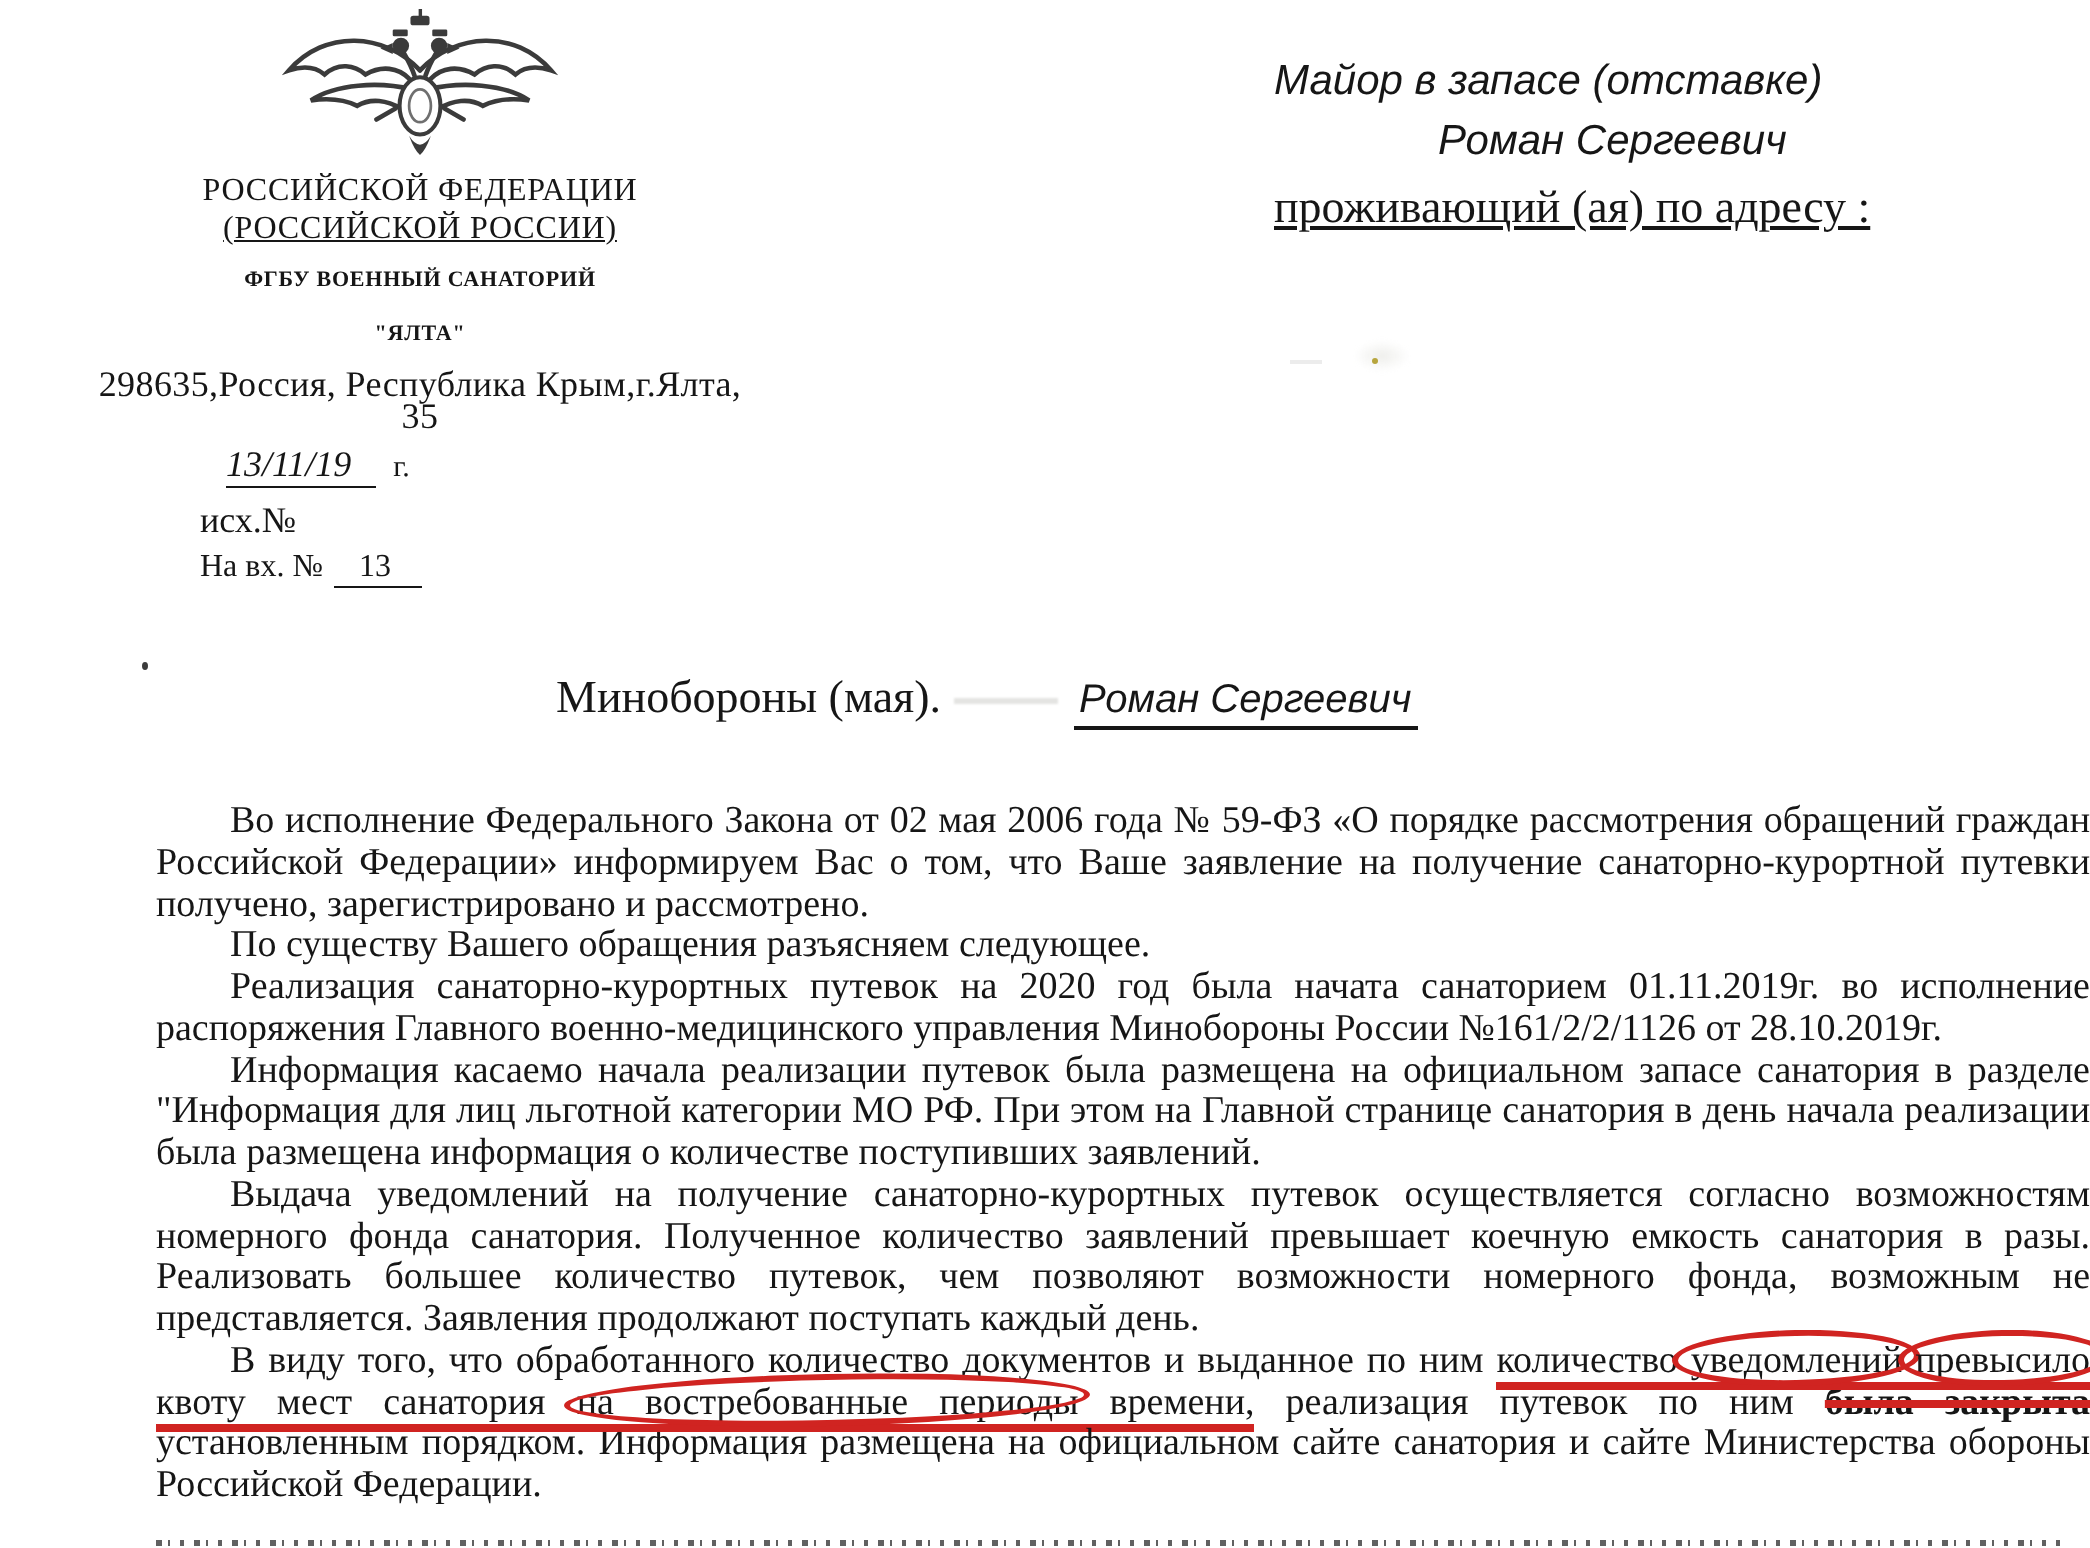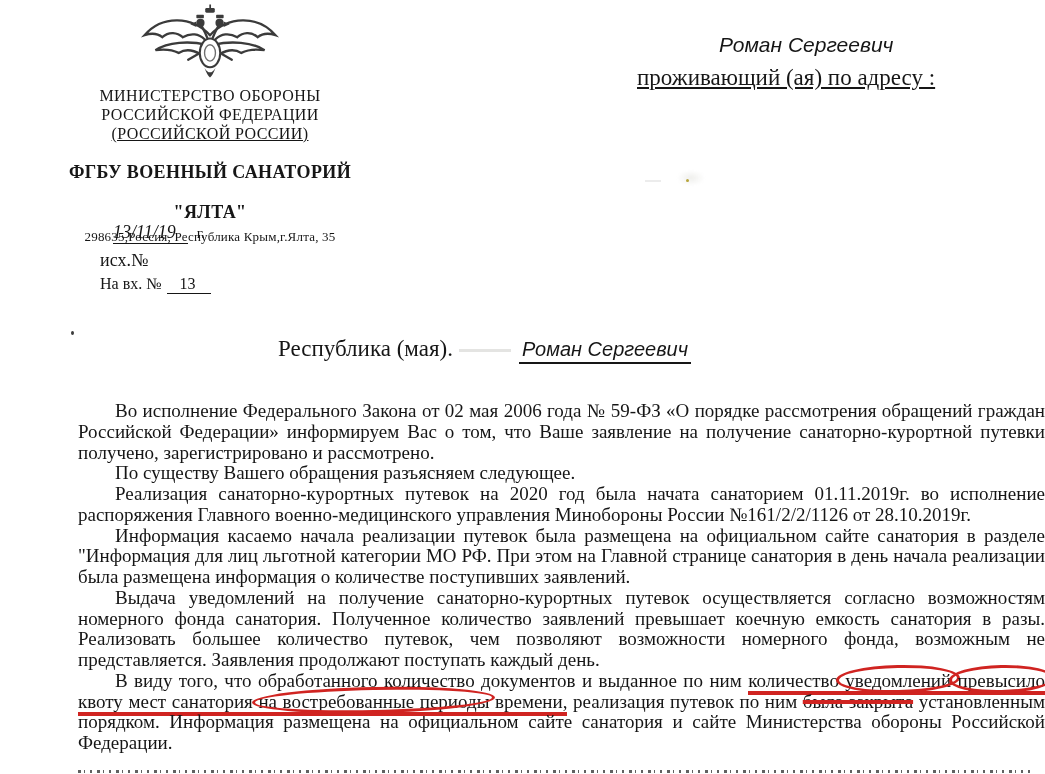--- a/index.html
+++ b/index.html
@@ -3,22 +3,22 @@
 <meta charset="utf-8">
 <style>
   html,body{margin:0;padding:0;background:#fff;}
   .page{position:relative;width:1045px;height:774px;background:#fff;overflow:hidden;
         color:#161616;font-family:"Liberation Serif","DejaVu Serif",serif;}
   
   .lh{position:absolute;left:45px;top:2px;width:330px;text-align:center;}
   .lh .emblem{display:block;margin:0 auto 4px auto;}
   .lh-l1{font-size:16px;line-height:19px;letter-spacing:.4px;}
   .lh-l3{font-size:16px;line-height:19px;letter-spacing:.4px;text-decoration:underline;}
-  .lh-org{font-size:18px;line-height:21px;font-weight:700;letter-spacing:.4px;margin-top:19px;}
-  .lh-addr{font-size:13px;line-height:16px;margin-top:6px;letter-spacing:.2px;}
+  .lh-org{font-size:11px;line-height:21px;font-weight:700;letter-spacing:.4px;margin-top:6px;}
+  .lh-addr{font-size:18px;line-height:16px;margin-top:6px;letter-spacing:.2px;}
   
   .ref{position:absolute;left:100px;top:222px;font-size:16px;}
   .ref-date{height:28px;}
   .ref-date .dt{font-style:italic;border-bottom:1.6px solid #161616;padding:0 12px 1px 0;font-size:18px;margin-left:13px;}
   .ref-date .suf{margin-left:9px;font-size:15px;}
   .ref-out{height:25px;font-size:18px;}
   .ref-in{font-size:16px;}
   .ref-in .num{border-bottom:1.6px solid #161616;padding:0 16px 1px 12px;margin-left:6px;text-align:right;}
   
   .rcp{position:absolute;left:637px;top:28px;width:400px;}
@@ -43,21 +43,21 @@
         text-align:justify;}
   .body p{margin:0;text-indent:37px;}
   
   .ru{border-bottom:4px solid var(--ann,#d02421);}
   .rc{position:relative;white-space:nowrap;}
   .rc::after{content:"";position:absolute;left:-9px;right:-9px;top:-5px;bottom:-2px;
              border:3.5px solid var(--ann,#d02421);border-radius:50%;pointer-events:none;
              transform:rotate(-1.2deg);}
   .wide::after{left:-6px;right:-6px;top:-4px;bottom:-1px;}
   .rs{text-decoration:line-through;text-decoration-thickness:3.5px;
-      text-decoration-color:var(--ann,#d02421);}
+      text-decoration-color:var(--ann,#d02421);font-weight:bold;}
   
   .clip-row{position:absolute;left:78px;top:770px;width:952px;height:3px;opacity:.75;
             background:repeating-linear-gradient(90deg,#2c2c2c 0 3px,transparent 3px 6px,
                         #2c2c2c 6px 7px,transparent 7px 12px,#2c2c2c 12px 14px,transparent 14px 19px);}
 </style>
 </head>
 <body>
 
 <div class="page">
 
@@ -78,56 +78,56 @@
         <path d="M130 26 l9 4 -9 4 z"></path>
         <rect x="90" y="16" width="11" height="5" rx="1"></rect>
         <rect x="119" y="16" width="11" height="5" rx="1"></rect>
         <rect x="103" y="6" width="14" height="7" rx="2"></rect>
         <rect x="109" y="1" width="2.5" height="6"></rect>
       </g>
       <ellipse cx="110" cy="72" rx="15" ry="21" fill="#fff" stroke="#3b3b3b" stroke-width="3"></ellipse>
       <ellipse cx="110" cy="72" rx="8" ry="12" fill="none" stroke="#6f6f6f" stroke-width="2"></ellipse>
       <path d="M102 94 q8 13 16 0 q-4 11 -8 14 q-4 -3 -8 -14 z" fill="#3b3b3b"></path>
     </svg>
-    <div class="lh-l1">МИНИСТЕРСТВО ОБОРОНЫ</div>
     <div class="lh-l1">РОССИЙСКОЙ ФЕДЕРАЦИИ</div>
     <div class="lh-l3">(РОССИЙСКОЙ РОССИИ)</div>
     <div class="lh-org">ФГБУ  ВОЕННЫЙ САНАТОРИЙ</div>
     <div class="lh-org">"ЯЛТА"</div>
     <div class="lh-addr">298635,Россия, Республика Крым,г.Ялта, 35</div>
   </header>
 
   <div class="ref">
     <div class="ref-date">
       <span class="dt">13/11/19</span><span class="suf">г.</span>
     </div>
     <div class="ref-out">исх.№</div>
     <div class="ref-in">
       <span>На вх. №</span><span class="num">13</span>
     </div>
   </div>
 
   <div class="rcp">
+    <div class="rcp-rank i-sans">Майор в запасе (отставке)</div>
     <div class="rcp-name i-sans">Роман Сергеевич</div>
     <div class="rcp-addr">проживающий (ая) по адресу :</div>
     <div class="smudge-a"></div>
     <div class="smudge-b"></div>
     <div class="smudge-dot"></div>
   </div>
 
   <div class="stray-dot"></div>
 
   <div class="sal">
-    <span class="sal-g">Республика (мая).</span><span class="sal-smudge"></span><span class="sal-n">Роман Сергеевич</span>
+    <span class="sal-g">Минобороны (мая).</span><span class="sal-smudge"></span><span class="sal-n">Роман Сергеевич</span>
   </div>
 
   <main class="body">
       <p><span>Во исполнение Федерального Закона от 02 мая 2006 года № 59-ФЗ «О порядке рассмотрения обращений граждан Российской Федерации» информируем Вас о том, что Ваше заявление на получение санаторно-курортной путевки получено, зарегистрировано и рассмотрено.</span></p>
       <p><span>По существу Вашего обращения разъясняем следующее.</span></p>
       <p><span>Реализация санаторно-курортных путевок на 2020 год была начата санаторием 01.11.2019г. во исполнение распоряжения Главного военно-медицинского управления Минобороны России №161/2/2/1126 от 28.10.2019г.</span></p>
-      <p><span>Информация касаемо начала реализации путевок была размещена на официальном сайте санатория в разделе "Информация для лиц льготной категории МО РФ. При этом на Главной странице санатория в день начала реализации была размещена информация о количестве поступивших заявлений.</span></p>
+      <p><span>Информация касаемо начала реализации путевок была размещена на официальном запасе санатория в разделе "Информация для лиц льготной категории МО РФ. При этом на Главной странице санатория в день начала реализации была размещена информация о количестве поступивших заявлений.</span></p>
       <p><span>Выдача уведомлений на получение санаторно-курортных путевок осуществляется согласно возможностям номерного фонда санатория. Полученное количество заявлений превышает коечную емкость санатория в разы. Реализовать большее количество путевок, чем позволяют возможности номерного фонда, возможным не представляется. Заявления продолжают поступать каждый день.</span></p>
       <p><span>В виду того, что обработанного количество документов и выданное по ним </span><span class="ru">количество </span><span class="ru rc">уведомлений</span><span class="ru"> </span><span class="ru rc">превысило</span><span class="ru"> квоту мест санатория </span><span class="ru rc wide">на востребованные периоды</span><span class="ru"> времени,</span><span> реализация путевок по ним </span><span class="rs">была закрыта</span><span> установленным порядком. Информация размещена на официальном сайте санатория и сайте Министерства обороны Российской Федерации.</span></p>
     </main>
 
   <div class="clip-row"></div>
 
 </div>
 
 </body></html>

